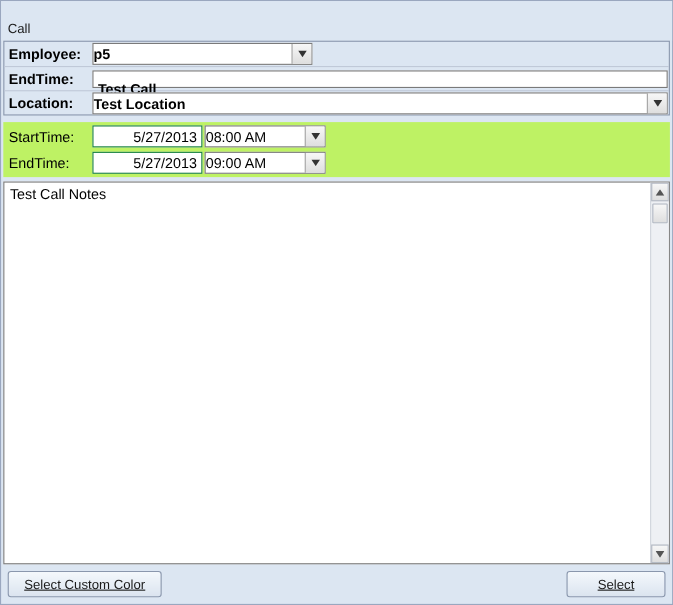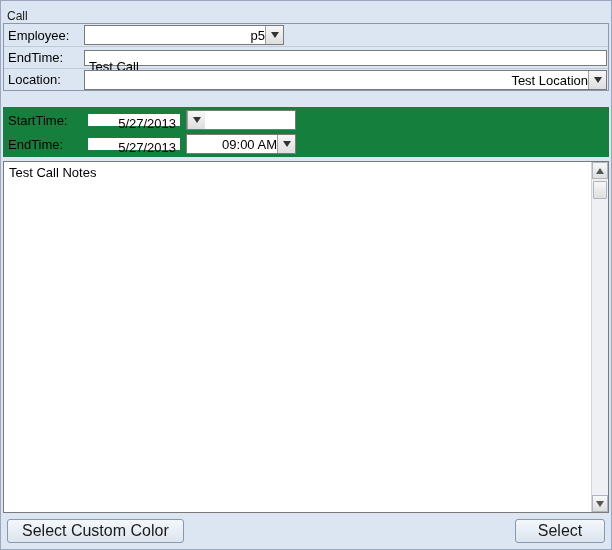--- a/index.html
+++ b/index.html
@@ -13,29 +13,30 @@
     width: 612px;
     height: 550px;
     background: #dce6f2;
     border: 1px solid #9aa7bf;
     position: relative;
     display: flex;
     flex-direction: column;
   }
   .title-bar {
     height: 22px;
-    padding: 8px 6px;
+    padding: 18px 6px;
     font-size: 12px;
     color: #1a1a1a;
     background: #dce6f2;
   }
   .form-section {
     border: 1px solid #8a97ad;
     margin: 0 2px;
     background: #dce6f2;
+    font-weight: bold;
   }
   .form-row {
     display: flex;
     align-items: center;
     height: 22px;
   }
   .form-row.sep {
     border-top: 1px solid #c0c9d8;
   }
   .lbl {
@@ -51,51 +52,50 @@
     background: #fff;
     height: 20px;
   }
   .combo-val {
     flex: 1;
     padding: 1px 0;
     font-size: 13px;
     line-height: 17px;
     white-space: nowrap;
     overflow: hidden;
-    text-align: right;
   }
   .combo-btn {
     width: 18px;
     background: linear-gradient(#f7f7f7,#dedede);
     border-left: 1px solid #a0a0a0;
     display: flex; align-items: center; justify-content: center;
     cursor: pointer;
   }
   .combo-btn svg { width: 8px; height: 6px; }
   .txt {
     border: 1px solid #7a7a7a;
     background: #fff;
     height: 16px;
     padding: 7px 4px;
     font-size: 13px;
     line-height: 17px;
   }
   .time-section {
-    margin: 16px 2px 0 2px;
+    margin: 6px 2px 0 2px;
     border: 1px solid transparent;
-    background: #15803d;
+    background: #bef264;
   }
   .time-row {
     display: flex;
     align-items: center;
     height: 24px;
   }
   .date-input {
     width: 100px;
-    border: 4px solid #15803d;
+    border: 1px solid #15803d;
     background: #fff;
     height: 20px;
     padding: 1px 4px;
     font-size: 13px;
     text-align: right;
     line-height: 17px;
     margin-right: 2px;
   }
   .time-combo {
     width: 110px;
@@ -139,24 +139,24 @@
     align-items: center;
     padding: 0 6px;
     gap: 8px;
   }
   .btn {
     height: 24px;
     padding: 0 14px;
     border: 1px solid #8a97ad;
     border-radius: 3px;
     background: linear-gradient(#f4f8fc,#dbe4ef);
-    font-size: 16px;
+    font-size: 12px;
     color: #1a1a1a;
     cursor: pointer;
-    display:flex;align-items:center;justify-content:center;
+    display:flex;align-items:center;justify-content:center;text-decoration:underline;
   }
   .spacer { flex:1; }
 </style>
 </head>
 <body>
 
 <div class="window">
 
   <div class="title-bar">
     <span>Call</span>
@@ -198,20 +198,21 @@
   </div>
 
   <div class="time-section">
 
     <div class="time-row">
       <div class="lbl">StartTime:</div>
       <div class="date-input">
         <span>5/27/2013</span>
       </div>
       <div class="combo time-combo">
+        <div class="combo-val">08:00 AM</div>
         <div class="combo-btn">
           <svg viewBox="0 0 8 6">
               <path d="M0 0 L8 0 L4 6 Z" fill="#333"></path>
             </svg>
         </div>
       </div>
     </div>
 
     <div class="time-row">
       <div class="lbl">EndTime:</div>

